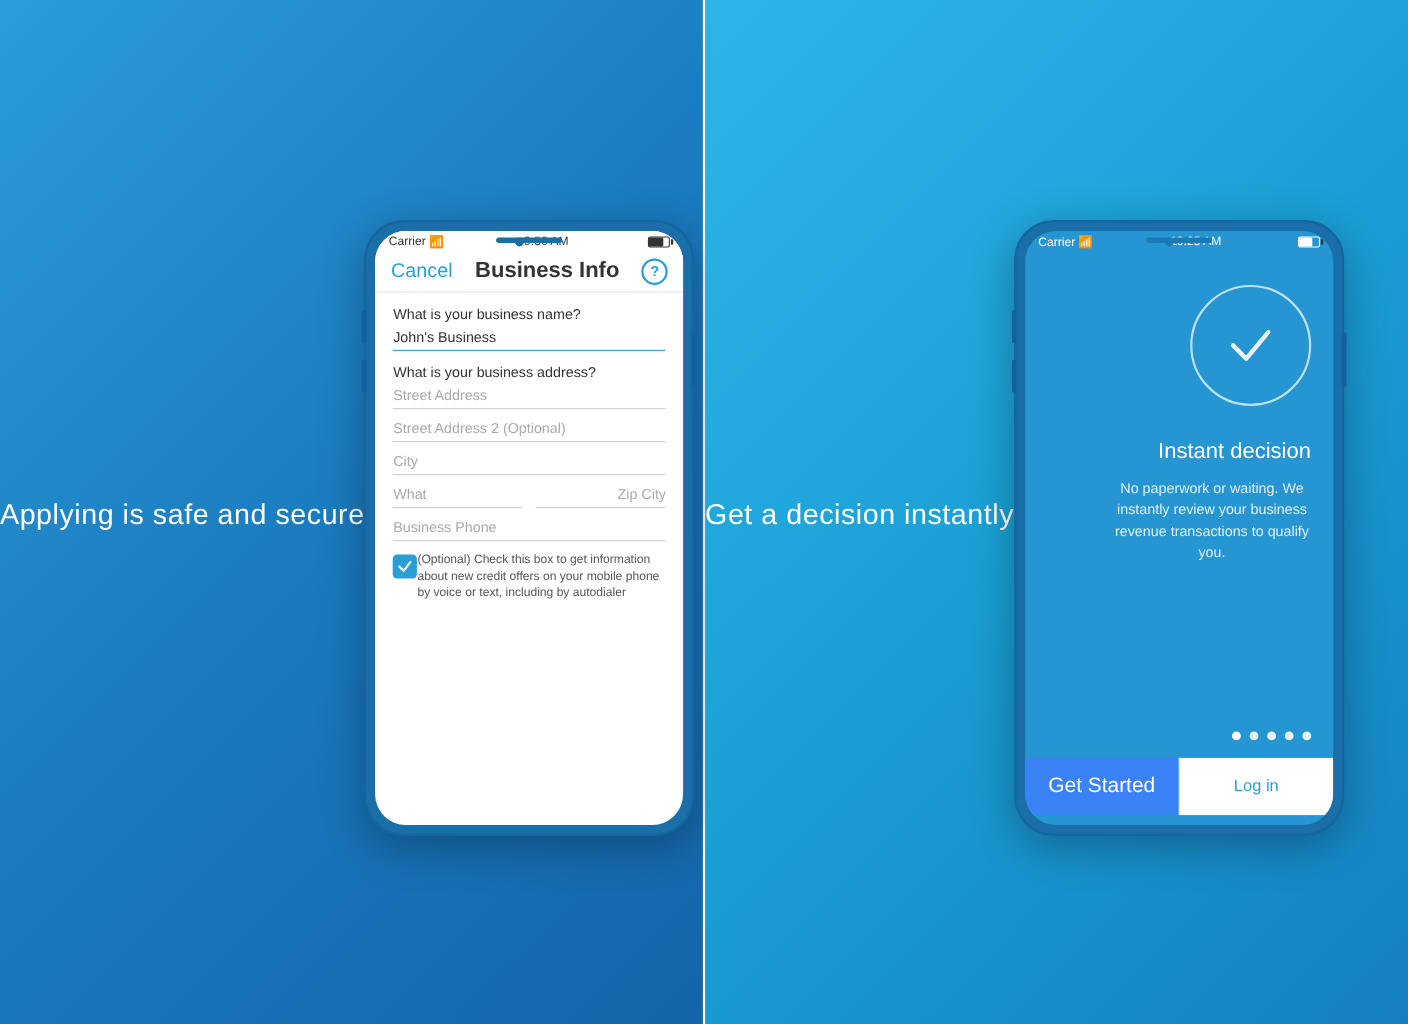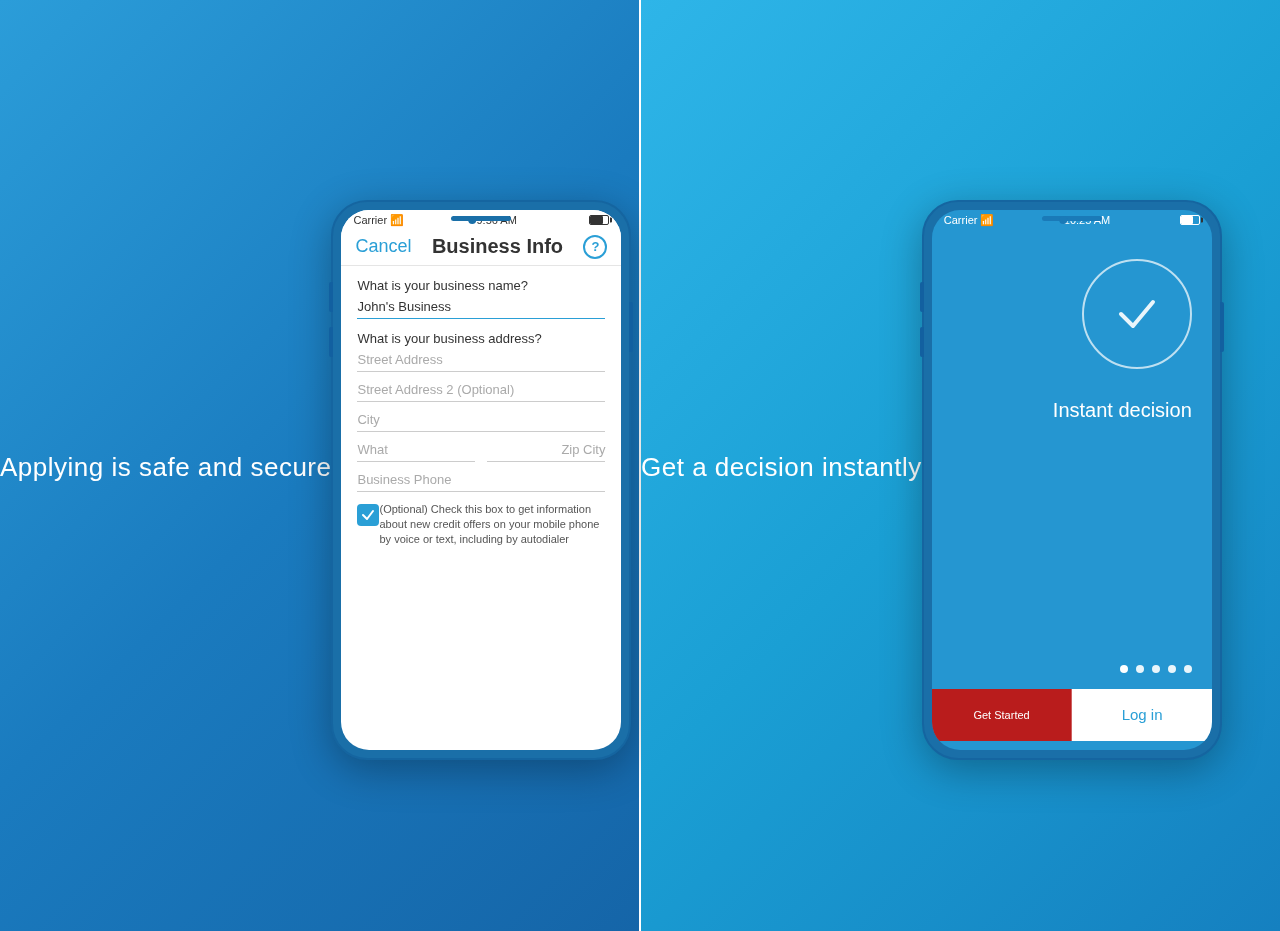--- a/index.html
+++ b/index.html
@@ -344,23 +344,23 @@
       background: white;
     }
 
     .bottom-buttons {
       display: flex;
       height: 52px;
     }
 
     .btn-get-started {
       flex: 1;
-      background: #b91c1c;
+      background: #3b82f6;
       color: white;
-      font-size: 11px;
+      font-size: 19px;
       font-weight: 400;
       display: flex;
       align-items: center;
       justify-content: center;
       border-right: 1px solid rgba(255,255,255,0.3);
     }
 
     .btn-login {
       flex: 1;
       background: white;
@@ -478,20 +478,21 @@
       </div>
 
       <div class="blue-content">
         <div class="check-circle">
           <svg viewBox="0 0 55 55" fill="none" xmlns="http://www.w3.org/2000/svg">
             <path d="M12 28L24 40L44 16" stroke="rgba(255,255,255,0.9)" stroke-width="4" stroke-linecap="round" stroke-linejoin="round"></path>
           </svg>
         </div>
 
         <div class="decision-title">Instant decision</div>
+        <div class="decision-desc">No paperwork or waiting. We instantly review your business revenue transactions to qualify you.</div>
 
         <div class="dots">
           <div class="dot active"></div>
           <div class="dot"></div>
           <div class="dot"></div>
           <div class="dot"></div>
           <div class="dot"></div>
         </div>
       </div>
 

